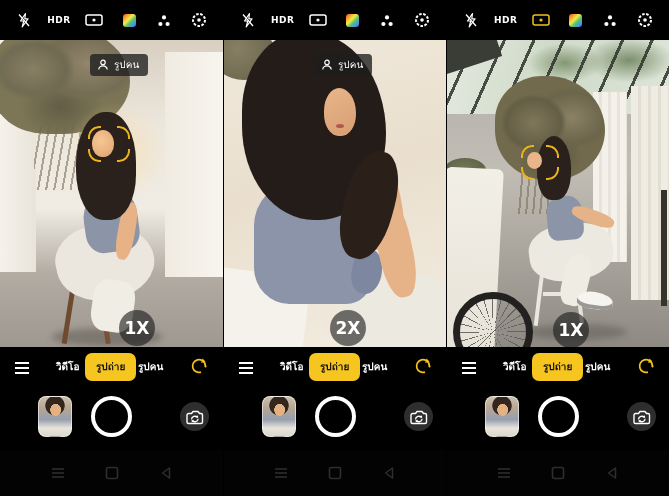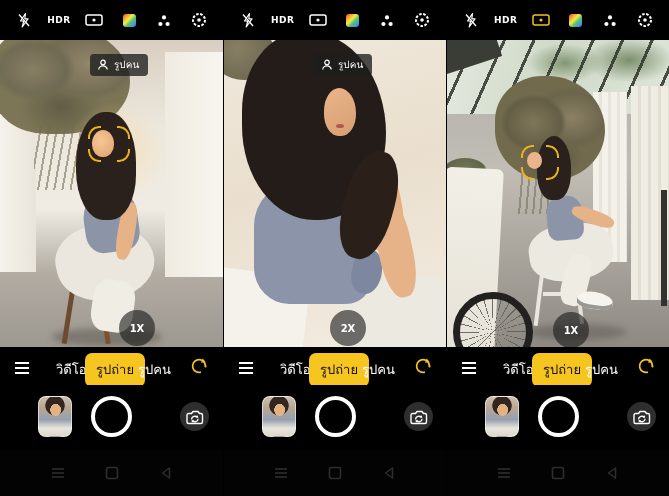--- a/index.html
+++ b/index.html
@@ -107,28 +107,28 @@
                  linear-gradient(#000,#000) 100% 0/13px 13px no-repeat,
                  linear-gradient(#000,#000) 0 100%/13px 13px no-repeat,
                  linear-gradient(#000,#000) 100% 100%/13px 13px no-repeat;
             mask:linear-gradient(#000,#000) 0 0/13px 13px no-repeat,
                  linear-gradient(#000,#000) 100% 0/13px 13px no-repeat,
                  linear-gradient(#000,#000) 0 100%/13px 13px no-repeat,
                  linear-gradient(#000,#000) 100% 100%/13px 13px no-repeat; }
   .ff-1 { left:88px; top:86px; width:42px; height:36px; }
   .ff-3 { left:74px; top:105px; width:38px; height:35px; }
   .zoom-badge { position:absolute; top:270px; width:36px; height:36px; border-radius:50%;
-    background:rgba(28,28,28,.62); color:#fff; font-size:10px; font-weight:bold;
+    background:rgba(28,28,28,.62); color:#fff; font-size:17px; font-weight:bold;
     display:flex; align-items:center; justify-content:center; z-index:6; }
   .zb-1 { left:119px; } .zb-2 { left:106px; } .zb-3 { left:106px; top:272px; }
 
   
   .modebar { position:relative; height:38px; background:#000; }
   .mb-menu { position:absolute; left:14px; top:13px; }
-  .mode { position:absolute; top:12px; color:#fff; font-size:13px; font-weight:normal; white-space:nowrap; }
+  .mode { position:absolute; top:12px; color:#fff; font-size:10px; font-weight:bold; white-space:nowrap; }
   .mode-video { left:56px; }
   .mode-photo { left:85px; top:6px; background:#f7c51f; color:#151310; padding:6px 11px 7px; border-radius:7px; }
   .mode-portrait { left:138px; }
   .mb-ai { position:absolute; left:190px; top:9px; }
 
   
   .controls { position:relative; height:65px; background:#000; }
   .thumb { position:absolute; left:38px; top:11px; width:34px; height:41px; border-radius:8px;
     border:1px solid rgba(255,255,255,.55);
     background:radial-gradient(9px 10px at 52% 33%,#e4b183 58%,transparent 62%),

